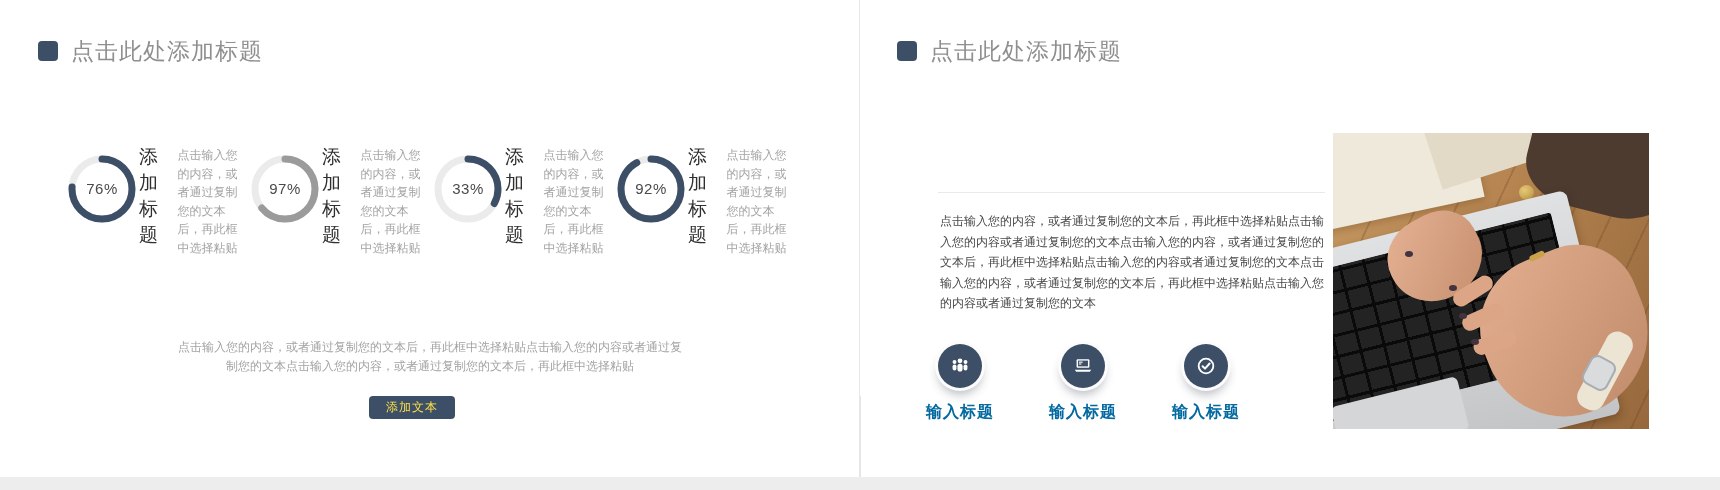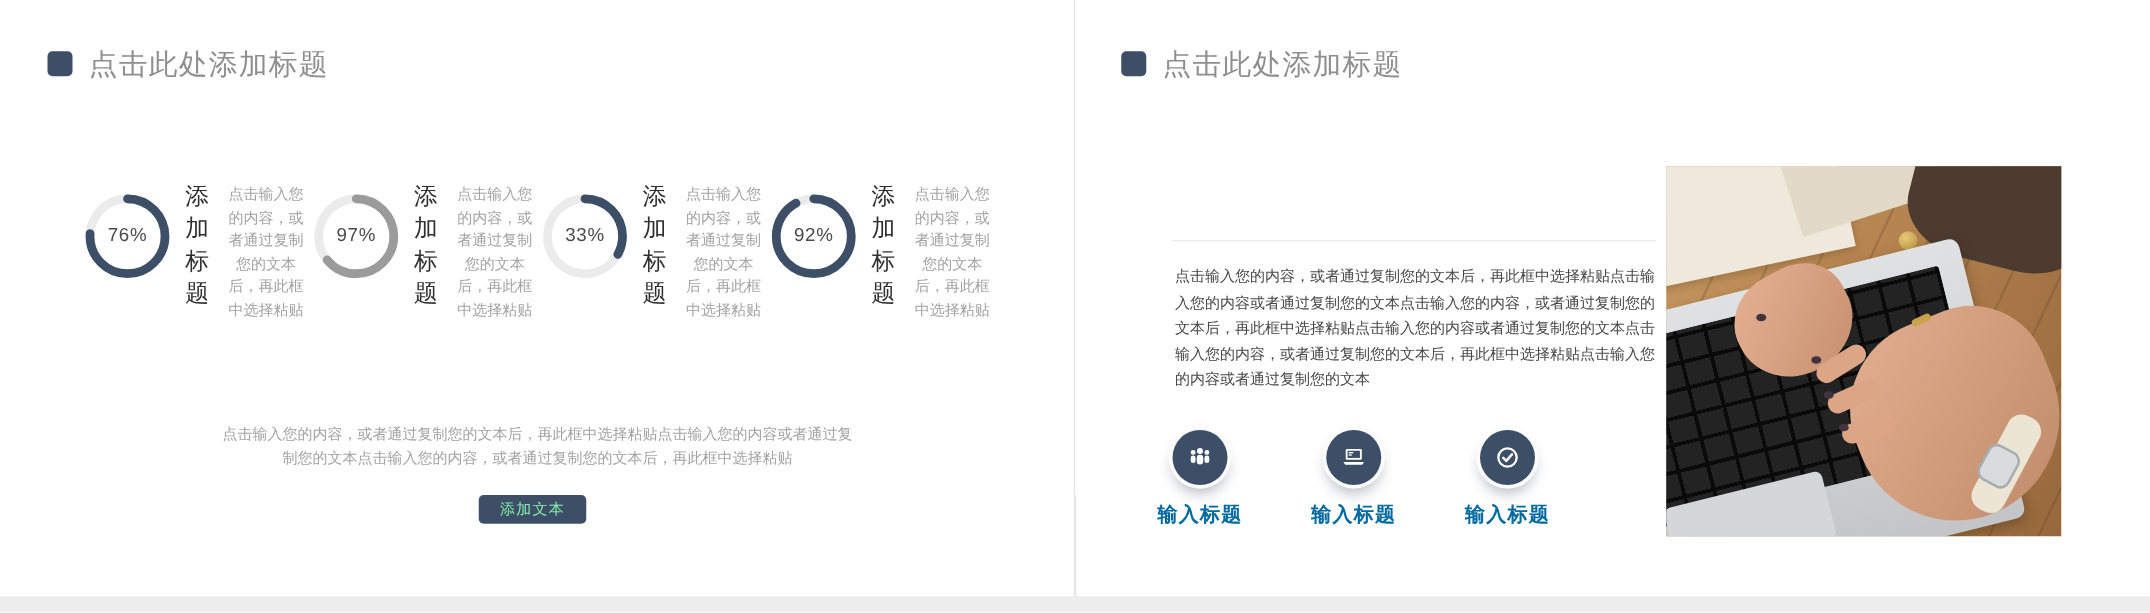--- a/index.html
+++ b/index.html
@@ -18,27 +18,27 @@
   .title-bullet { width:20px; height:20px; background:#3d4f66; border-radius:4px; flex:0 0 auto; }
   .title-text { font-size:23px; color:#8f8f8f; letter-spacing:1px; white-space:nowrap; }
 
   
   .donut-row { position:absolute; left:65px; top:120px; width:732px; display:flex; }
   .donut-col { width:183px; display:flex; align-items:center; }
   .donut-wrap { position:relative; width:74px; height:74px; }
   .donut-wrap svg { display:block; }
   .donut-pct { position:absolute; inset:0; display:flex; align-items:center; justify-content:center;
                font-size:15px; color:#4a4a4a; letter-spacing:.5px; }
-  .donut-label { margin-top:14px; font-size:19px; font-weight:500; color:#2f2f2f; letter-spacing:1px;text-align:center; }
-  .donut-desc { margin-top:26px; width:146px; font-size:12px; line-height:18.5px; color:#a3a3a3; text-align:center;font-family:Liberation Serif, serif; }
+  .donut-label { margin-top:14px; font-size:19px; font-weight:500; color:#2f2f2f; letter-spacing:1px; }
+  .donut-desc { margin-top:26px; width:146px; font-size:12px; line-height:18.5px; color:#a3a3a3; text-align:left;font-family:Liberation Serif, serif; }
 
   .left-paragraph { position:absolute; left:175px; top:338px; width:510px; font-size:12px;
                     line-height:19px; color:#a3a3a3; text-align:center; }
-  .add-text-btn { position:absolute; left:426px; top:396px; transform:translateX(-50%);
-                  background:#3d4f66; color:#86efac; border:none; border-radius:4px; height:23px;
+  .add-text-btn { position:absolute; left:412px; top:396px; transform:translateX(-50%);
+                  background:#3d4f66; color:#fde047; border:none; border-radius:4px; height:23px;
                   padding:0 17px; font-size:12px; letter-spacing:1px; cursor:pointer;
                   font-family:inherit; }
 
   
   .r-para { position:absolute; left:80px; width:384px; font-size:12px; line-height:21px;
             color:#474747; text-align:justify; text-justify:inter-ideograph; }
   .r-para.p1 { top:126px; }
   .r-para.p2 { top:211px; line-height:20.5px; }
   .r-divider { position:absolute; left:78px; top:192px; width:387px; height:1px; background:#e9e9e9; }
 

